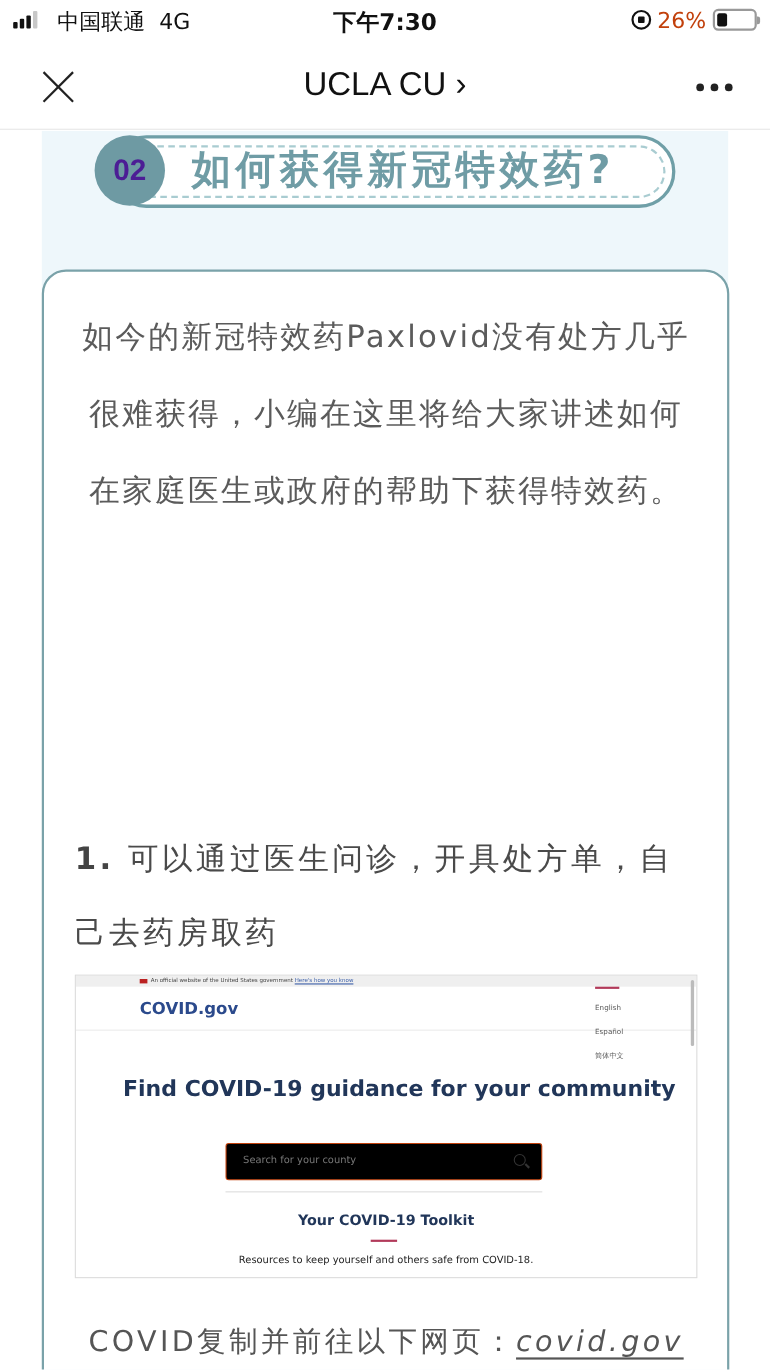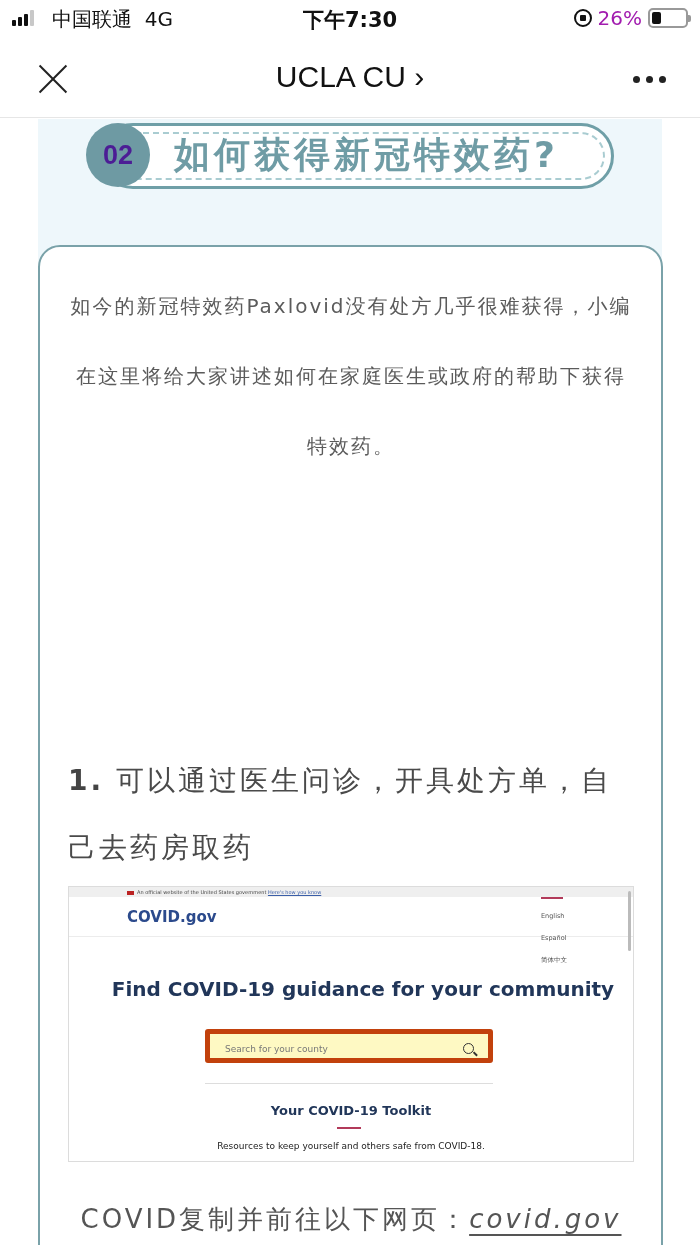--- a/index.html
+++ b/index.html
@@ -6,21 +6,21 @@
   html, body { width: 700px; height: 1245px; overflow: hidden; background: #ffffff; }
   body { font-family: "DejaVu Sans", "Liberation Sans", sans-serif; color: #333; position: relative; }
 
   
   .status-bar { position: absolute; left: 0; top: 0; width: 700px; height: 40px; }
   .signal { position: absolute; left: 12px; top: 10px; display: flex; align-items: flex-end; gap: 2px; height: 16px; }
   .signal span { display: block; width: 4px; background: #111; border-radius: 1px; }
   .signal span.off { background: #c8c8c8; }
   .carrier { position: absolute; left: 52px; top: 6px; font-size: 20px; color: #111; }
   .clock { position: absolute; left: 0; width: 700px; top: 6px; text-align: center; font-size: 21px; font-weight: bold; color: #111; }
-  .right-status { position: absolute; right: 12px; top: 6px; display: flex; align-items: center; gap: 6px; font-size: 20px; color: #a21caf; }
+  .right-status { position: absolute; right: 12px; top: 6px; display: flex; align-items: center; gap: 6px; font-size: 20px; color: #c2410c; }
   .lock-rot { width: 18px; height: 18px; border: 2px solid #111; border-radius: 50%; position: relative; }
   .lock-rot::after { content: ""; position: absolute; left: 4px; top: 4px; width: 6px; height: 6px; background: #111; border-radius: 1px; }
   .battery { width: 40px; height: 20px; border: 2px solid #999; border-radius: 5px; position: relative; padding: 2px; }
   .battery .level { width: 9px; height: 100%; background: #111; border-radius: 2px; }
   .battery::after { content: ""; position: absolute; right: -5px; top: 5px; width: 3px; height: 7px; background: #999; border-radius: 0 2px 2px 0; }
 
   
   .nav-bar { position: absolute; left: 0; top: 40px; width: 700px; height: 78px; border-bottom: 1px solid #e6e6e6; background: #fff; }
   .close-btn { position: absolute; left: 36px; top: 22px; width: 34px; height: 34px; cursor: pointer; }
   .close-btn::before, .close-btn::after { content: ""; position: absolute; left: 16px; top: -2px; width: 2px; height: 38px; background: #222; }
@@ -34,38 +34,38 @@
   .content { position: absolute; left: 0; top: 119px; width: 700px; height: 1126px; }
   .blue-panel { position: absolute; left: 38px; top: 0; width: 624px; height: 1126px; background: #eef7fb; }
 
   .heading-pill { position: absolute; left: 100px; top: 4px; width: 514px; height: 66px; border: 3px solid #6f9fa7; border-radius: 34px; background: #fff; }
   .heading-pill .dashed { position: absolute; left: 6px; top: 6px; right: 6px; bottom: 6px; border: 2px dashed #a9ccd1; border-radius: 26px; }
   .badge { position: absolute; left: 86px; top: 4px; width: 64px; height: 64px; border-radius: 50%; background: #6e9aa3; color: #4c1d95; font-weight: bold; font-size: 27px; text-align: center; line-height: 64px; font-family: "Liberation Sans", sans-serif; }
   .heading-text { position: absolute; left: 174px; top: 10px; font-size: 36px; font-weight: bold; color: #6f9ca5; letter-spacing: 4px; line-height: 52px; }
 
   .card { position: absolute; left: 38px; top: 126px; width: 625px; height: 1100px; background: #fff; border: 2px solid #7aa2a9; border-radius: 22px; }
 
-  .intro { position: absolute; left: 28px; width: 566px; top: 24px; text-align: center; font-size: 20px; line-height: 70px; color: #5b5b5b; letter-spacing: 2px; }
+  .intro { position: absolute; left: 28px; width: 566px; top: 24px; text-align: center; font-size: 28px; line-height: 70px; color: #5b5b5b; letter-spacing: 2px; }
 
   .steps { position: absolute; left: 28px; width: 566px; top: 500px; font-size: 28px; line-height: 67px; color: #4a4a4a; letter-spacing: 3px; }
   .steps .num { font-weight: bold; color: #444; }
 
   
   .shot { position: absolute; left: 28px; top: 639px; width: 566px; height: 276px; background: #fff; border: 1px solid #dcdcdc; overflow: hidden; }
   .gov-banner { position: absolute; left: 0; top: 0; width: 100%; height: 10px; background: #efefef; font-size: 5px; color: #444; padding-left: 58px; line-height: 10px; }
   .gov-banner .flag { display: inline-block; width: 7px; height: 4px; background: #b22; margin-right: 3px; vertical-align: middle; }
   .gov-banner .how { color: #3a5ea8; text-decoration: underline; }
   .shot-header { position: absolute; left: 0; top: 10px; width: 100%; height: 40px; border-bottom: 1px solid #ececec; }
   .covid-logo { position: absolute; left: 58px; top: 11px; font-size: 15px; font-weight: bold; color: #2b4a8c; font-family: "DejaVu Sans", sans-serif; }
   .lang-links { position: absolute; right: 66px; top: 15px; display: flex; gap: 14px; font-size: 6.5px; color: #555; flex-direction: column; }
   .lang-links .active { position: relative; }
   .lang-links .active::before { content: ""; position: absolute; left: 0; top: -15px; width: 22px; height: 2px; background: #b23a5a; }
   .shot-scrollbar { position: absolute; right: 2px; top: 4px; width: 3px; height: 60px; background: #bbb; border-radius: 2px; }
   .shot-title { position: absolute; left: 12px; width: 100%; top: 90px; text-align: center; font-size: 20px; font-weight: bold; color: #213659; }
-  .shot-search { position: absolute; left: 136px; top: 142px; width: 288px; height: 34px; border: 5px solid #c2410c; border-radius: 3px; background: #fef9c3; }
+  .shot-search { position: absolute; left: 136px; top: 152px; width: 288px; height: 34px; border: 1px solid #c2410c; border-radius: 3px; background: #000000; }
   .shot-search .ph { position: absolute; left: 15px; top: 10px; font-size: 9px; color: #777; }
   .shot-search .mag { position: absolute; right: 14px; top: 9px; width: 11px; height: 11px; border: 1.5px solid #333; border-radius: 50%; }
   .shot-search .mag::after { content: ""; position: absolute; left: 9px; top: 9px; width: 5px; height: 1.5px; background: #333; transform: rotate(45deg); }
   .shot-divider { position: absolute; left: 136px; top: 196px; width: 288px; height: 1px; background: #ddd; }
   .shot-sub { position: absolute; left: 0; width: 100%; top: 216px; text-align: center; font-size: 13px; font-weight: bold; color: #213659; }
   .shot-accent { position: absolute; left: 268px; top: 240px; width: 24px; height: 2px; background: #b23a5a; }
   .shot-desc { position: absolute; left: 0; width: 100%; top: 254px; text-align: center; font-size: 9px; color: #222; }
 
   .copy-line { position: absolute; left: 28px; width: 566px; top: 955px; text-align: center; font-size: 26px; color: #555; letter-spacing: 3px; }
   .copy-line .link { font-style: italic; text-decoration: underline; text-underline-offset: 6px; color: #555; cursor: pointer; }

